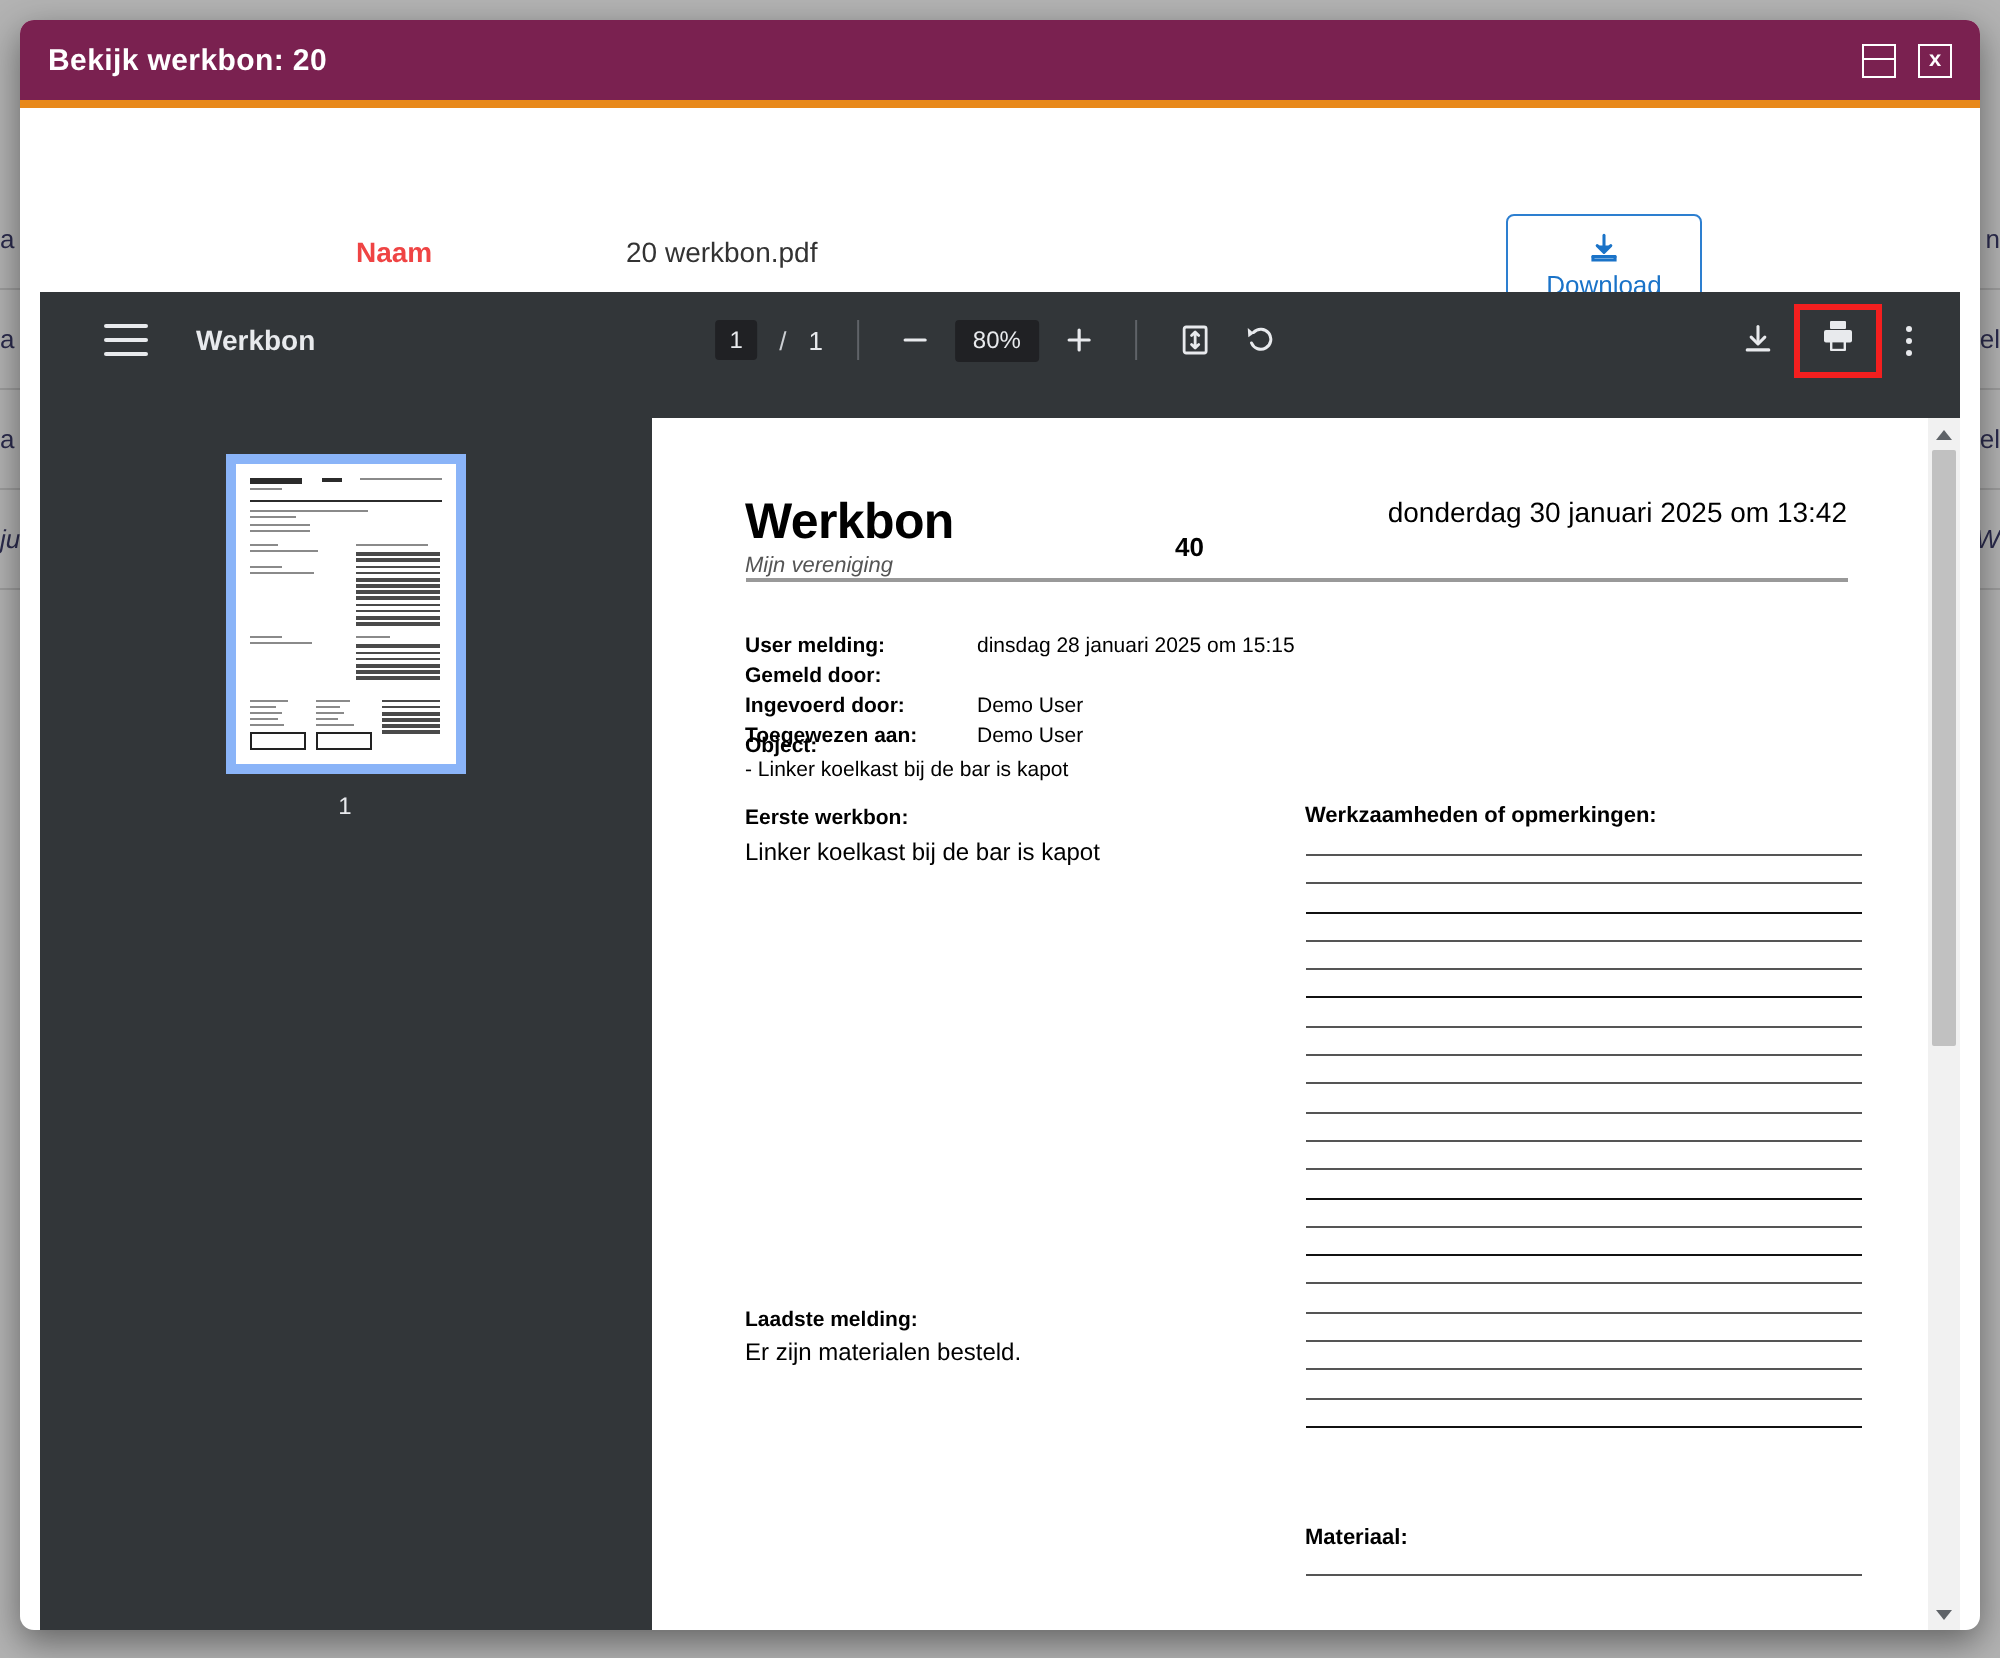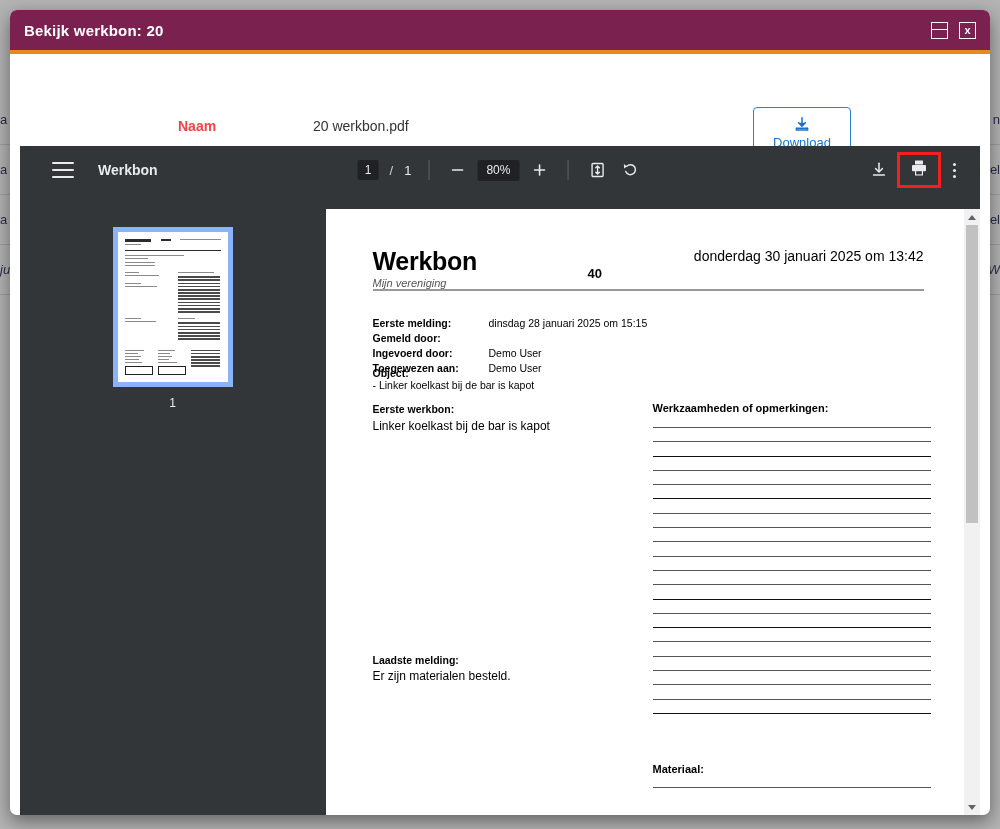--- a/index.html
+++ b/index.html
@@ -585,21 +585,21 @@
 
           <div class="doc-head">
             <div id="doc-h1">Werkbon</div>
             <div id="doc-sub">Mijn vereniging</div>
           </div>
           <div id="doc-number">40</div>
           <div id="doc-date">donderdag 30 januari 2025 om 13:42</div>
           <div id="doc-rule"></div>
 
           <div class="kv" style="left:47px; top:108px;">
-            <span class="k">Eerste melding:</span>
+            <span class="k">User melding:</span>
             <span class="v">dinsdag 28 januari 2025 om 15:15</span>
           </div>
           <div class="kv" style="left:47px; top:123px;">
             <span class="k">Gemeld door:</span>
             <span class="v"></span>
           </div>
           <div class="kv" style="left:47px; top:138px;">
             <span class="k">Ingevoerd door:</span>
             <span class="v">Demo User</span>
           </div>

